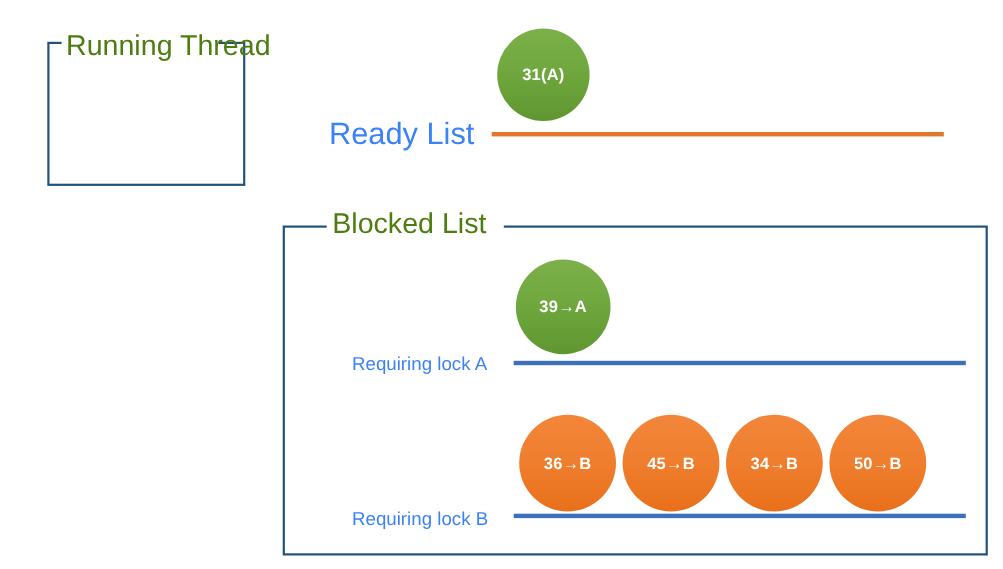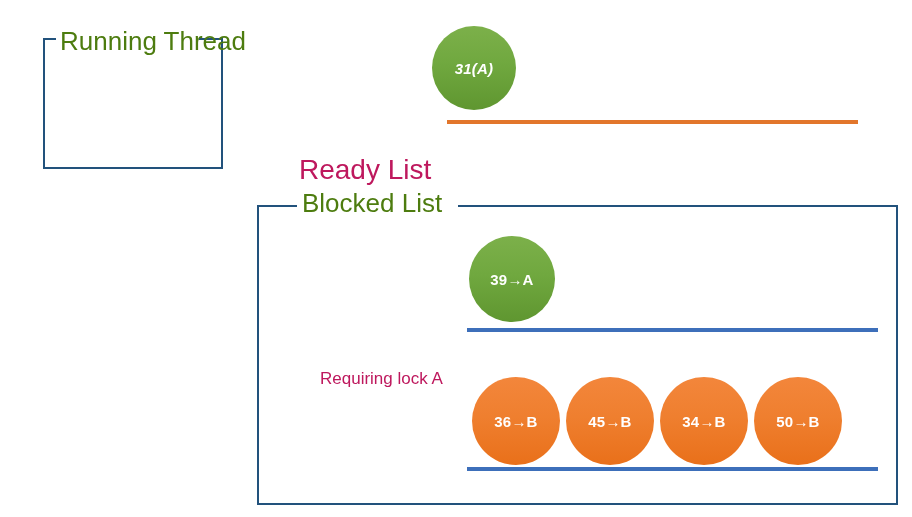--- a/index.html
+++ b/index.html
@@ -63,24 +63,23 @@
     position: absolute;
     height: 4px;
     border-radius: 0;
   }
   .rule-line.orange { background: #e2762b; }
   .rule-line.blue   { background: #3d6fba; }
 
   
   .row-label {
     position: absolute;
-    color: #be185d;
+    color: #3b82f6;
     white-space: nowrap;
     line-height: 1;
-    margin-top: 48px;
   }
   .label-big   { font-size: 28px; }
   .label-med   { font-size: 26px; }
   .label-small { font-size: 17px; }
 </style>
 </head>
 <body>
 
 <div id="canvas">
 
@@ -88,34 +87,35 @@
 
   <div class="group-gap" style="left:56px; top:35px; width:143px; height:7px;"></div>
 
   <div class="group-label label-med" style="left:60px; top:28px;">Running Thread</div>
 
 
   <div class="row-label label-big" style="left:299px; top:108px;">Ready List</div>
 
   <div class="rule-line orange" style="left:447px; top:120px; width:411px;"></div>
 
-  <div class="node green" style="left:432px; top:26px; width:84px; height:84px;font-style:italic;">31(A)</div>
+  <div class="node green" style="left:452px; top:26px; width:84px; height:84px;">31(A)</div>
 
   <div class="group-box" style="left:257px; top:205px; width:641px; height:300px;"></div>
 
   <div class="group-gap" style="left:297px; top:202px; width:161px; height:7px;"></div>
 
   <div class="group-label label-med" style="left:302px; top:190px;">Blocked List</div>
 
   <div class="row-label label-small" style="left:320px; top:322px;">Requiring lock A</div>
 
   <div class="rule-line blue" style="left:467px; top:328px; width:411px;"></div>
 
   <div class="node green" style="left:469px; top:236px; width:86px; height:86px;">39→A</div>
 
+  <div class="row-label label-small" style="left:320px; top:463px;">Requiring lock B</div>
 
   <div class="rule-line blue" style="left:467px; top:467px; width:411px;"></div>
 
   <div class="node orange" style="left:472px; top:377px; width:88px; height:88px;">36→B</div>
 
   <div class="node orange" style="left:566px; top:377px; width:88px; height:88px;">45→B</div>
 
   <div class="node orange" style="left:660px; top:377px; width:88px; height:88px;">34→B</div>
 
   <div class="node orange" style="left:754px; top:377px; width:88px; height:88px;">50→B</div>

